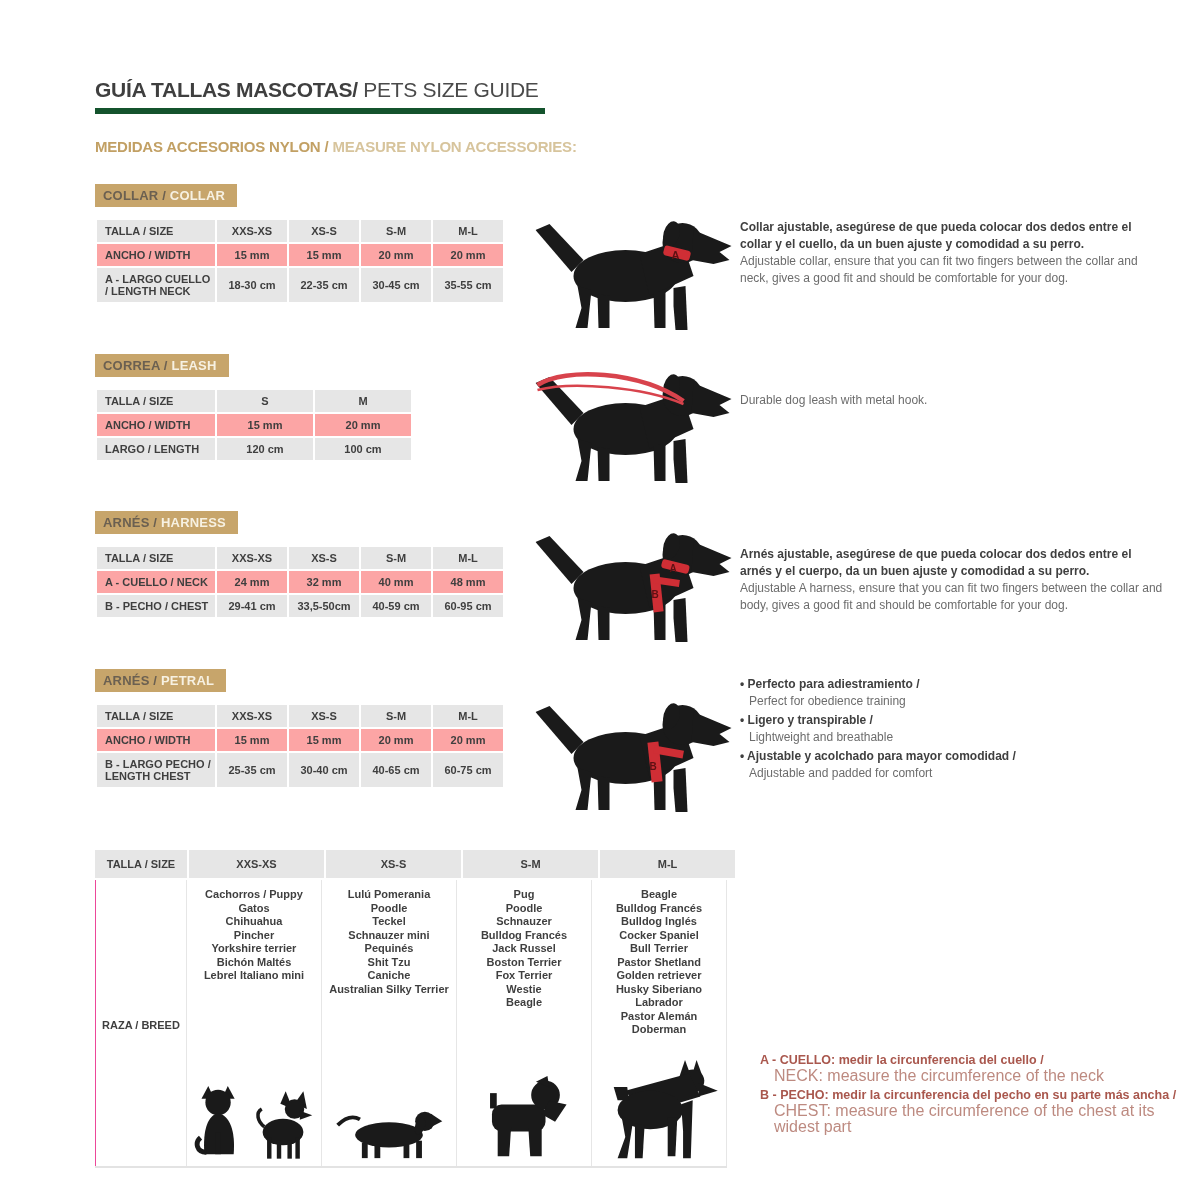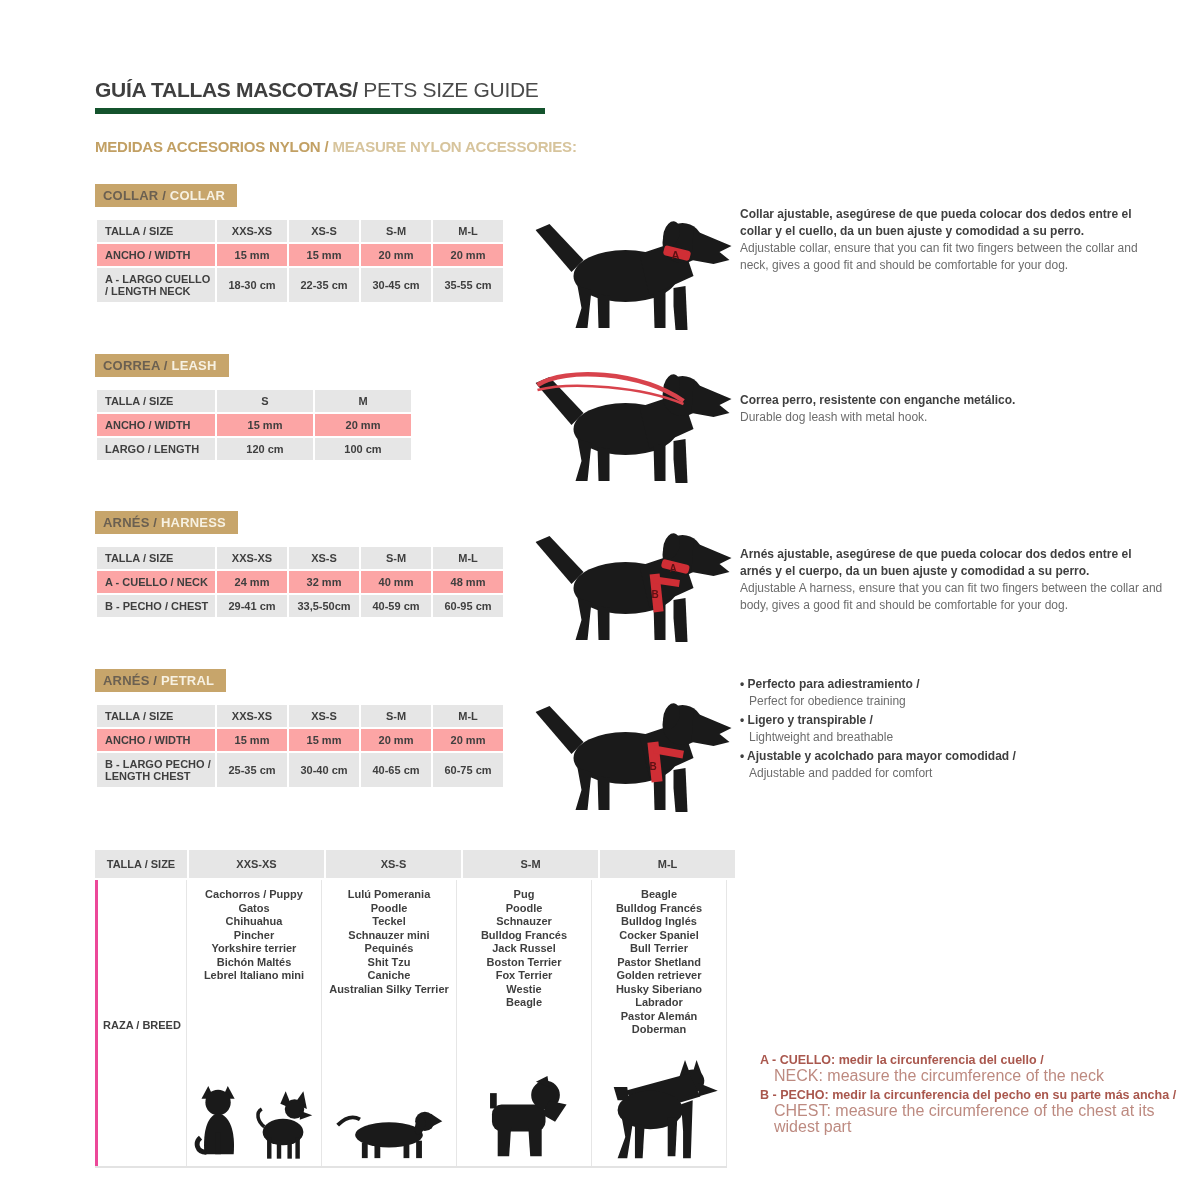--- a/index.html
+++ b/index.html
@@ -43,21 +43,21 @@
   .fig { position:absolute; width:205px; height:125px; }
 
   
   .breed-table { position:absolute; left:95px; top:850px; width:632px; }
   .breed-head { display:grid; grid-template-columns:92px 135px 135px 135px 135px; gap:2px; }
   .breed-head > div { background:#e6e6e6; font-size:11px; font-weight:bold; text-align:center;
                       padding:8px 2px; }
   .breed-body { display:grid; grid-template-columns:92px 135px 135px 135px 135px; margin-top:2px;
                 border-bottom:2px solid #e3e3e3; min-height:288px; }
   .breed-col { border-right:1px solid #e6e6e6; position:relative; padding:8px 2px 4px 2px; }
-  .breed-col:first-child { border-left:3px solid #ec4899; display:flex; align-items:center;
+  .breed-col:first-child { border-left:1px solid #ec4899; display:flex; align-items:center;
                            justify-content:center; font-size:11px; font-weight:bold; text-align:left; }
   .breed-list { font-size:11px; font-weight:bold; line-height:13.5px; text-align:center; }
   .sil { position:absolute; bottom:4px; left:0; right:0; display:flex; justify-content:center;
          align-items:flex-end; gap:6px; }
 
   
   .notes { position:absolute; left:760px; top:1052px; width:430px; font-size:12.5px; line-height:16px; }
   .note-es { font-weight:bold; color:#a9574d; }
   .note-en { color:#bd8a80; font-size:16px; padding-left:14px; margin-bottom:3px; }
 
@@ -120,21 +120,21 @@
     </table>
 
   <div class="fig" style="left:533px; top:210px">
     <svg width="205" height="125" viewBox="0 0 200 125">
       <use href="#dog"></use>
       <rect x="128" y="38" width="27" height="10" rx="3" fill="#cf2e35" transform="rotate(14 141 43)"></rect>
       <text x="136" y="49" font-size="11" font-weight="bold" fill="#5e1013">A</text>
     </svg>
   </div>
 
-  <div class="desc" style="top:206px">
+  <div class="desc" style="top:219px">
     <div class="es">Collar ajustable, asegúrese de que pueda colocar dos dedos entre el collar y el cuello, da un buen ajuste y comodidad a su perro.</div>
     <div class="en">Adjustable collar, ensure that you can fit two fingers between the collar and neck, gives a good fit and should be comfortable for your dog.</div>
   </div>
 
   <div class="badge" style="top:354px"><span>CORREA / </span><span class="en">LEASH</span></div>
 
   <table class="size" style="left:95px; top:388px">
     <tbody>
         <tr class="r-light">
       <th class="lbl">TALLA / SIZE</th>
@@ -156,21 +156,20 @@
 
   <div class="fig" style="left:533px; top:363px">
     <svg width="205" height="125" viewBox="0 0 200 125">
       <use href="#dog"></use>
       <path d="M148,38 C104,8 30,4 2,22" stroke="#d8434c" stroke-width="4.5" fill="none"></path>
       <path d="M148,41 C108,24 36,18 2,27" stroke="#d8434c" stroke-width="2.5" fill="none"></path>
     </svg>
   </div>
 
   <div class="desc" style="top:392px">
-    <div class="es">Correa perro, resistente con enganche metálico.</div>
     <div class="en">Durable dog leash with metal hook.</div>
   </div>
 
   <div class="badge" style="top:511px"><span>ARNÉS / </span><span class="en">HARNESS</span></div>
 
   <table class="size" style="left:95px; top:545px">
     <tbody>
         <tr class="r-light">
       <th class="lbl">TALLA / SIZE</th>
       <th class="v">XXS-XS</th>

